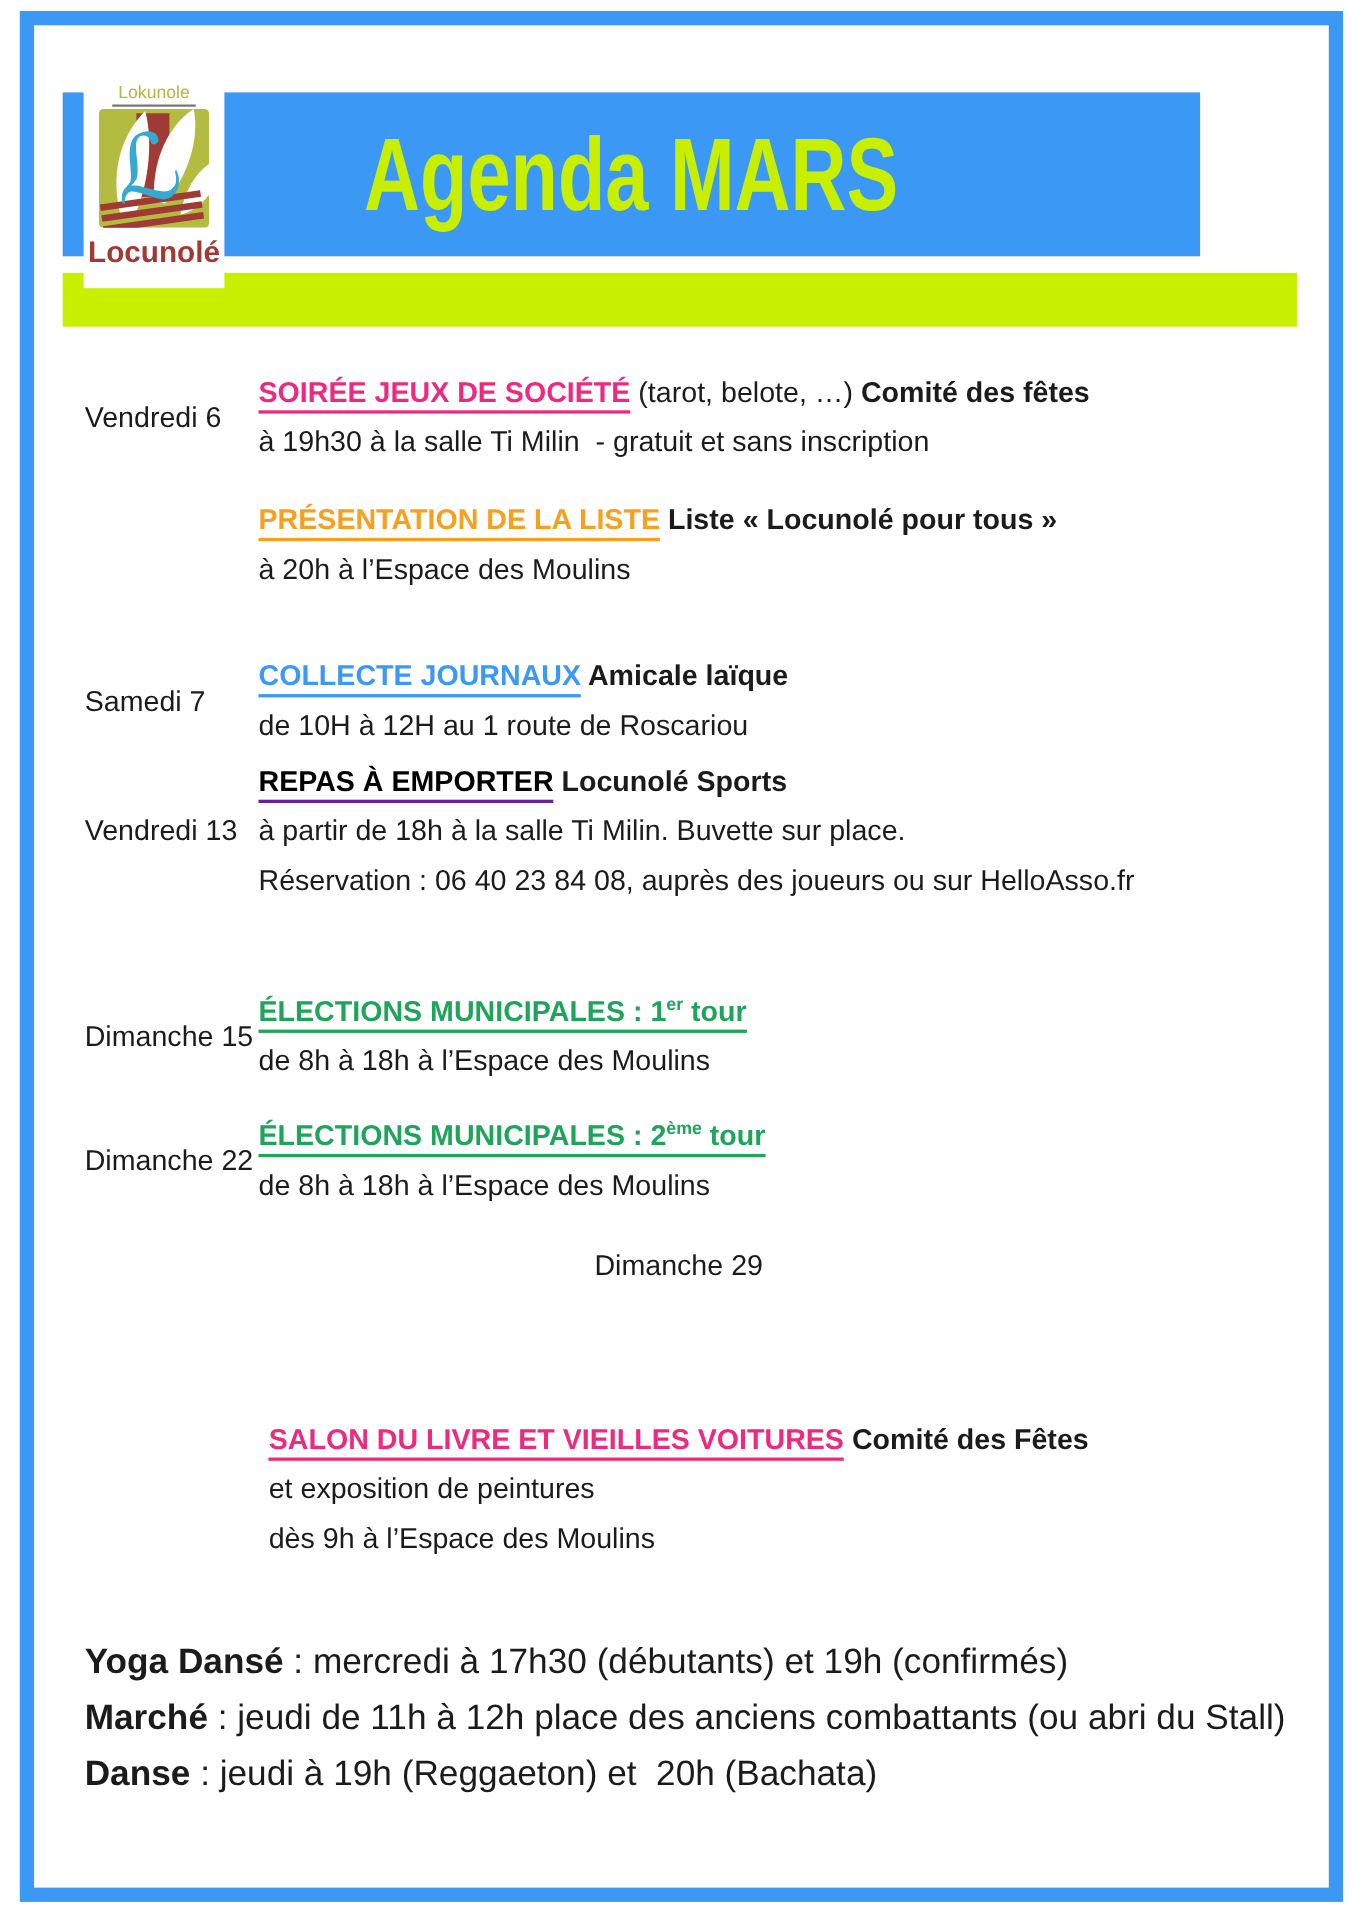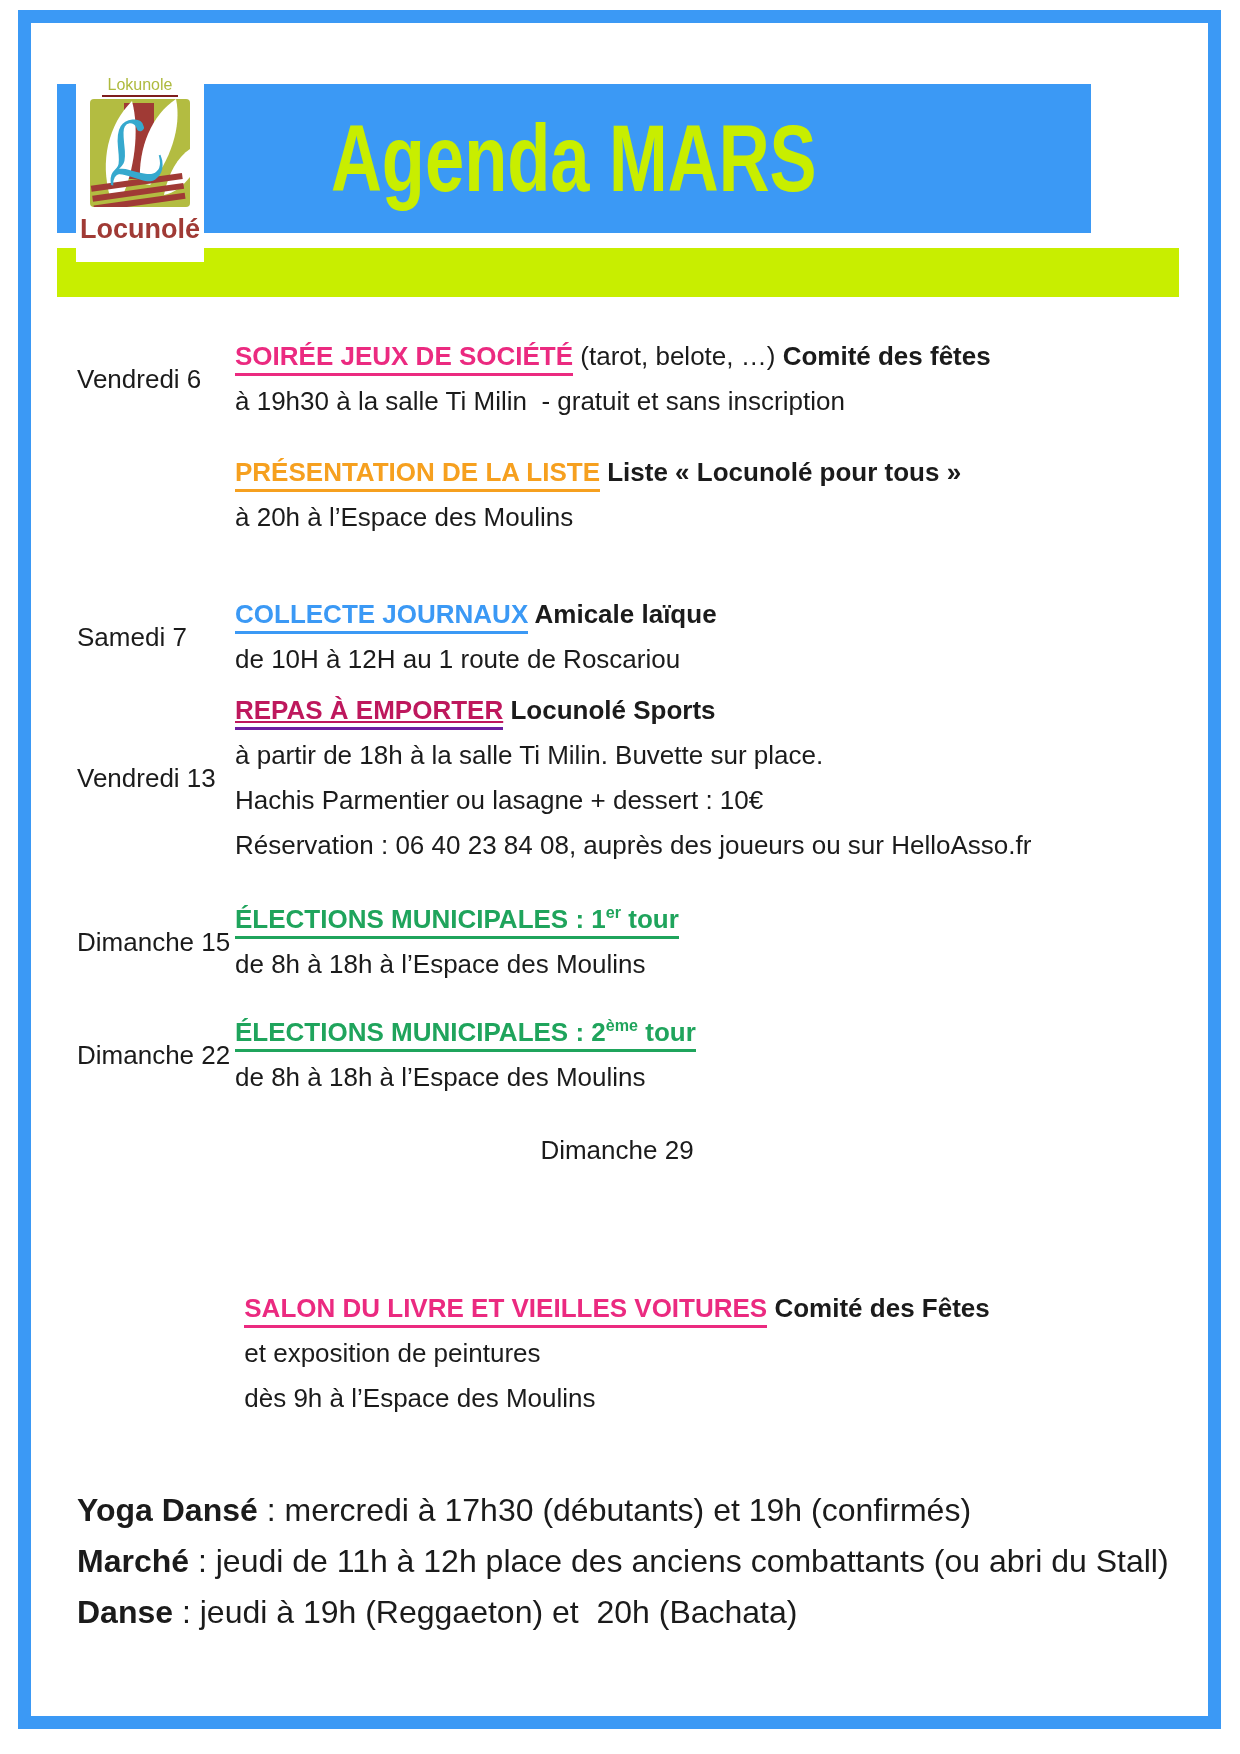--- a/index.html
+++ b/index.html
@@ -23,21 +23,21 @@
   .stripe{
     position:absolute;left:57px;top:248px;width:1122px;height:49px;background:#c8ee00;
   }
   
   .logo{
     position:absolute;left:76px;top:72px;width:128px;height:190px;background:#ffffff;
     z-index:3;text-align:center;
   }
   .logo-top{
     display:inline-block;margin-top:4px;font-size:16px;line-height:18px;color:#aeba3e;
-    border-bottom:2px solid #7f1d1d;padding:0 6px 1px 6px;
+    border-bottom:2px solid #737373;padding:0 6px 1px 6px;
   }
   .emblem{position:relative;width:100px;height:108px;margin:2px auto 0 auto;}
   .emblem svg{position:absolute;left:0;top:0;}
   .script-l{
     position:absolute;left:14px;top:12px;font-family:"DejaVu Sans",sans-serif;
     font-size:84px;line-height:84px;color:#36a9ce;transform:rotate(-8deg);z-index:2;
   }
   .logo-bottom{
     margin-top:8px;font-size:27px;line-height:28px;font-weight:bold;color:#a03a35;
   }
@@ -120,23 +120,22 @@
       <div class="event" style="top: 592px;">
         <div class="date">Samedi 7</div>
         <div class="body">
           <div class="line title-line"><span class="hd" style="color: rgb(59, 153, 245); border-color: rgb(59, 153, 245);">COLLECTE JOURNAUX</span><span class="aft-b"> Amicale laïque</span></div>
           <div class="line">de 10H à 12H au 1 route de Roscariou</div>
         </div>
       </div>
       <div class="event" style="top: 688px;">
         <div class="date">Vendredi 13</div>
         <div class="body">
-          <div class="line title-line"><span class="hd" style="color: #be185d; border-color: rgb(108, 30, 160); text-decoration: underline;">REPAS À EMPORTER</span><span class="aft-b"> Locunolé Sports</span></div>
+          <div class="line title-line"><span class="hd" style="color: #000000; border-color: rgb(108, 30, 160);">REPAS À EMPORTER</span><span class="aft-b"> Locunolé Sports</span></div>
           <div class="line">à partir de 18h à la salle Ti Milin. Buvette sur place.</div>
-          <div class="line">Hachis Parmentier ou lasagne + dessert : 10€</div>
           <div class="line">Réservation : 06 40 23 84 08, auprès des joueurs ou sur HelloAsso.fr</div>
         </div>
       </div>
       <div class="event" style="top: 897px;">
         <div class="date">Dimanche 15</div>
         <div class="body">
           <div class="line title-line"><span class="hd" style="color: rgb(31, 164, 92); border-color: rgb(31, 164, 92);">ÉLECTIONS MUNICIPALES : 1<sup>er</sup> tour</span></div>
           <div class="line">de 8h à 18h à l’Espace des Moulins</div>
         </div>
       </div>

